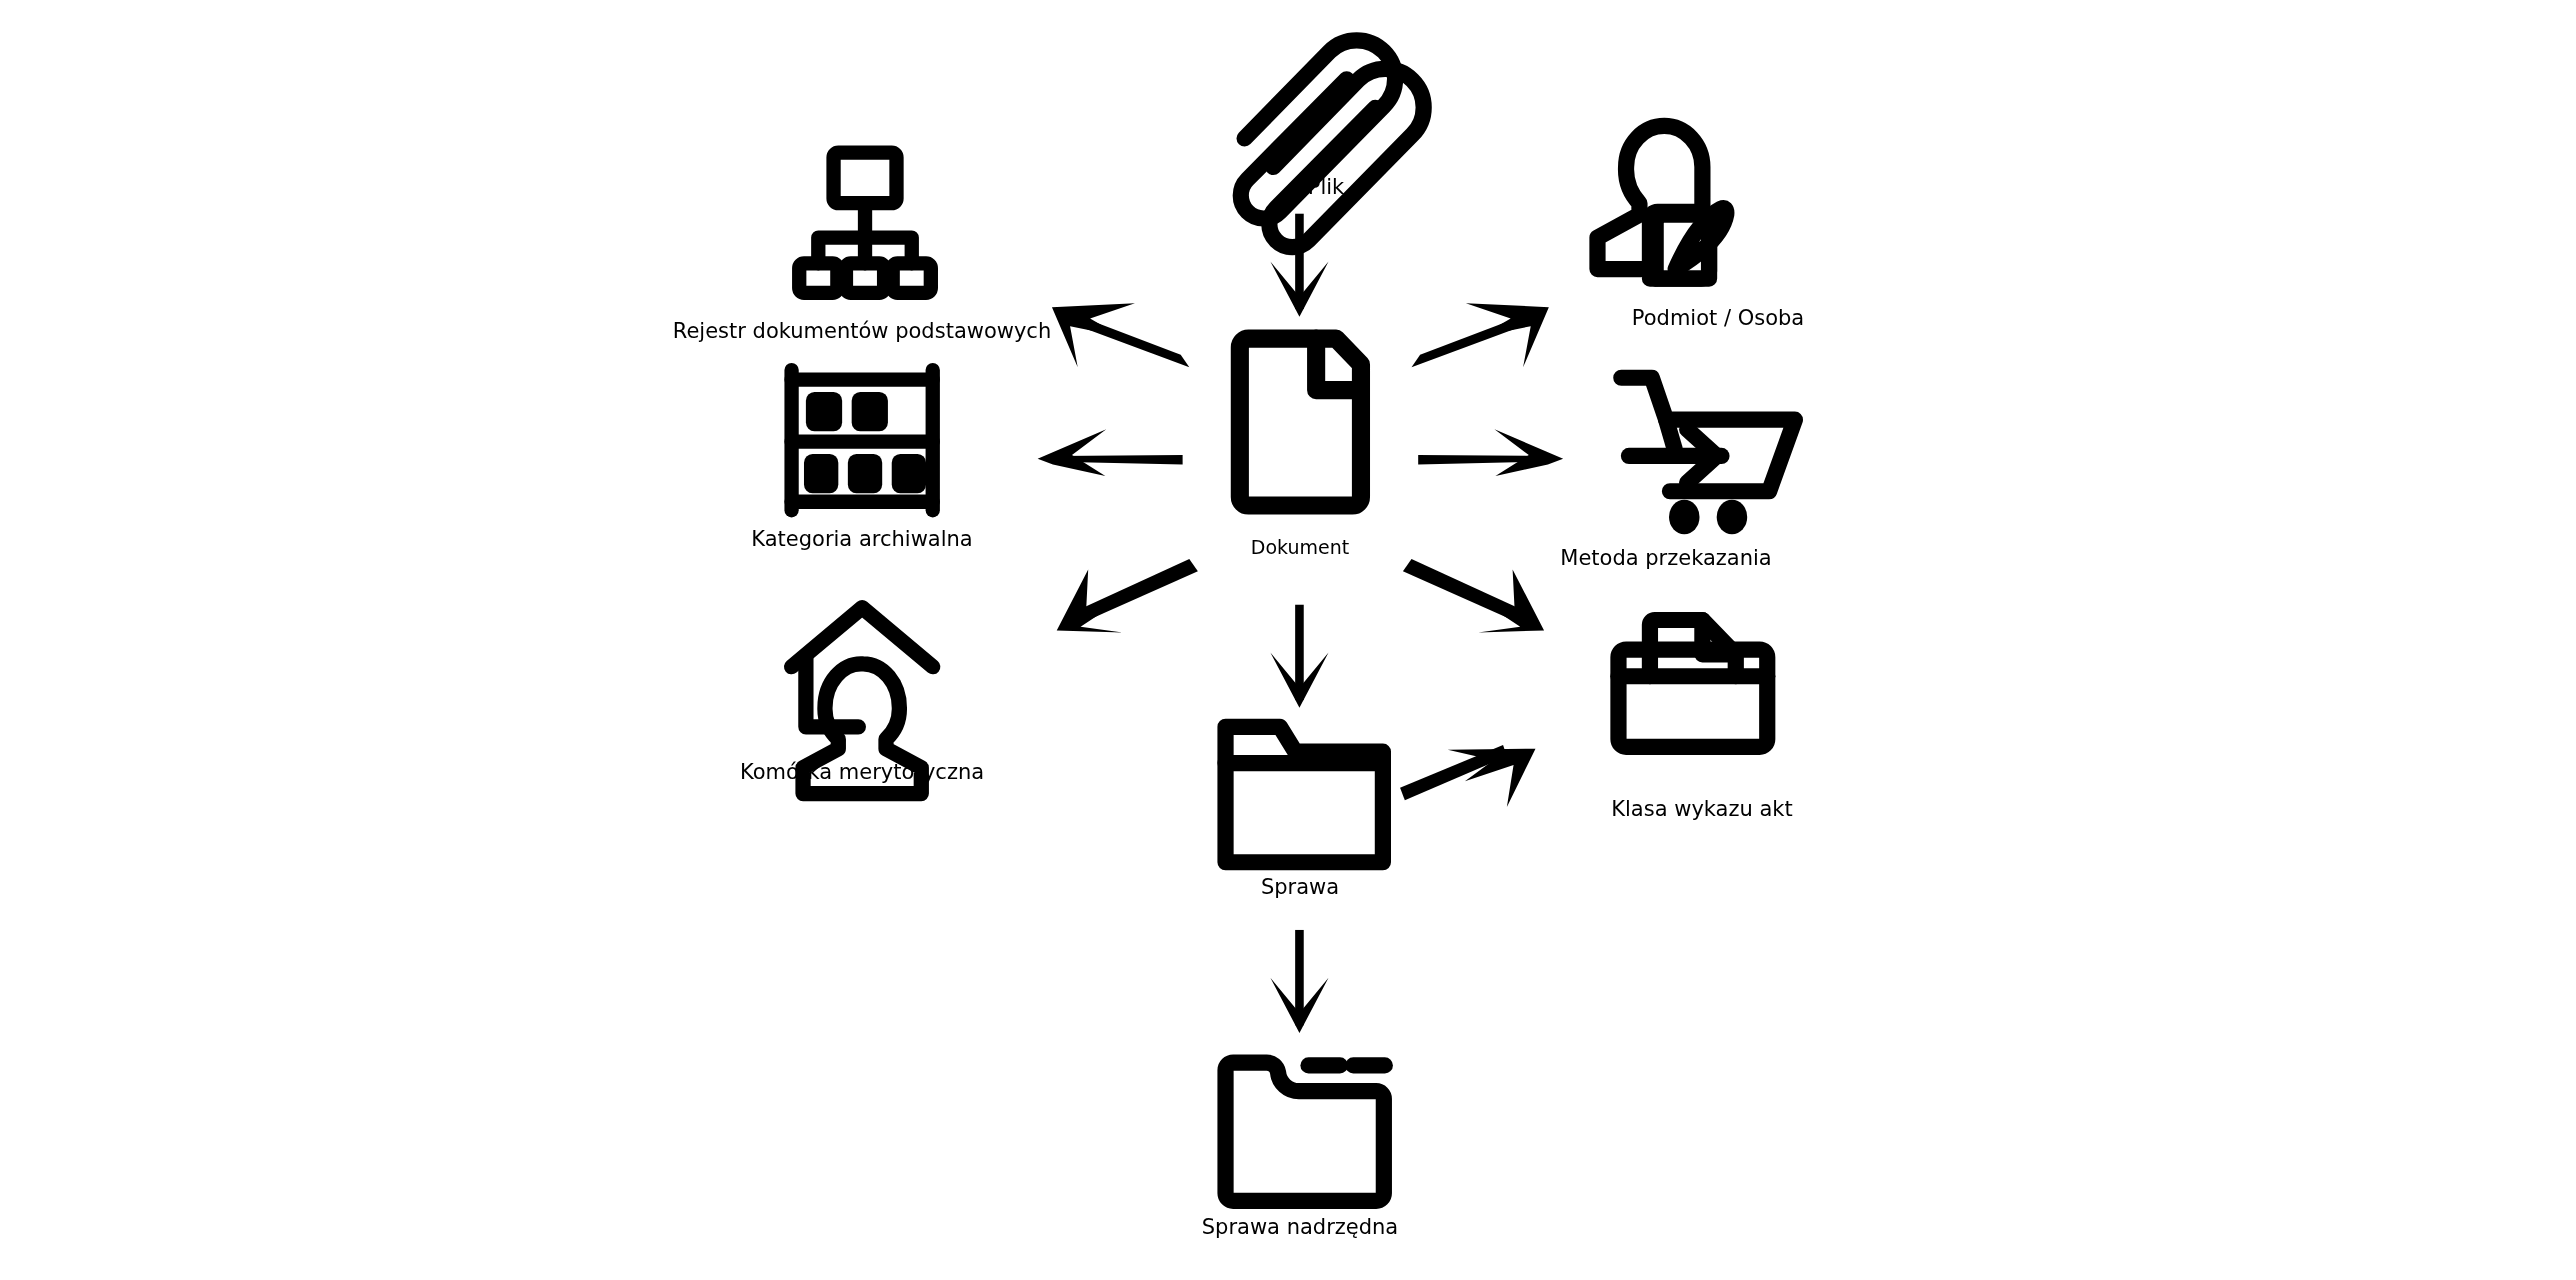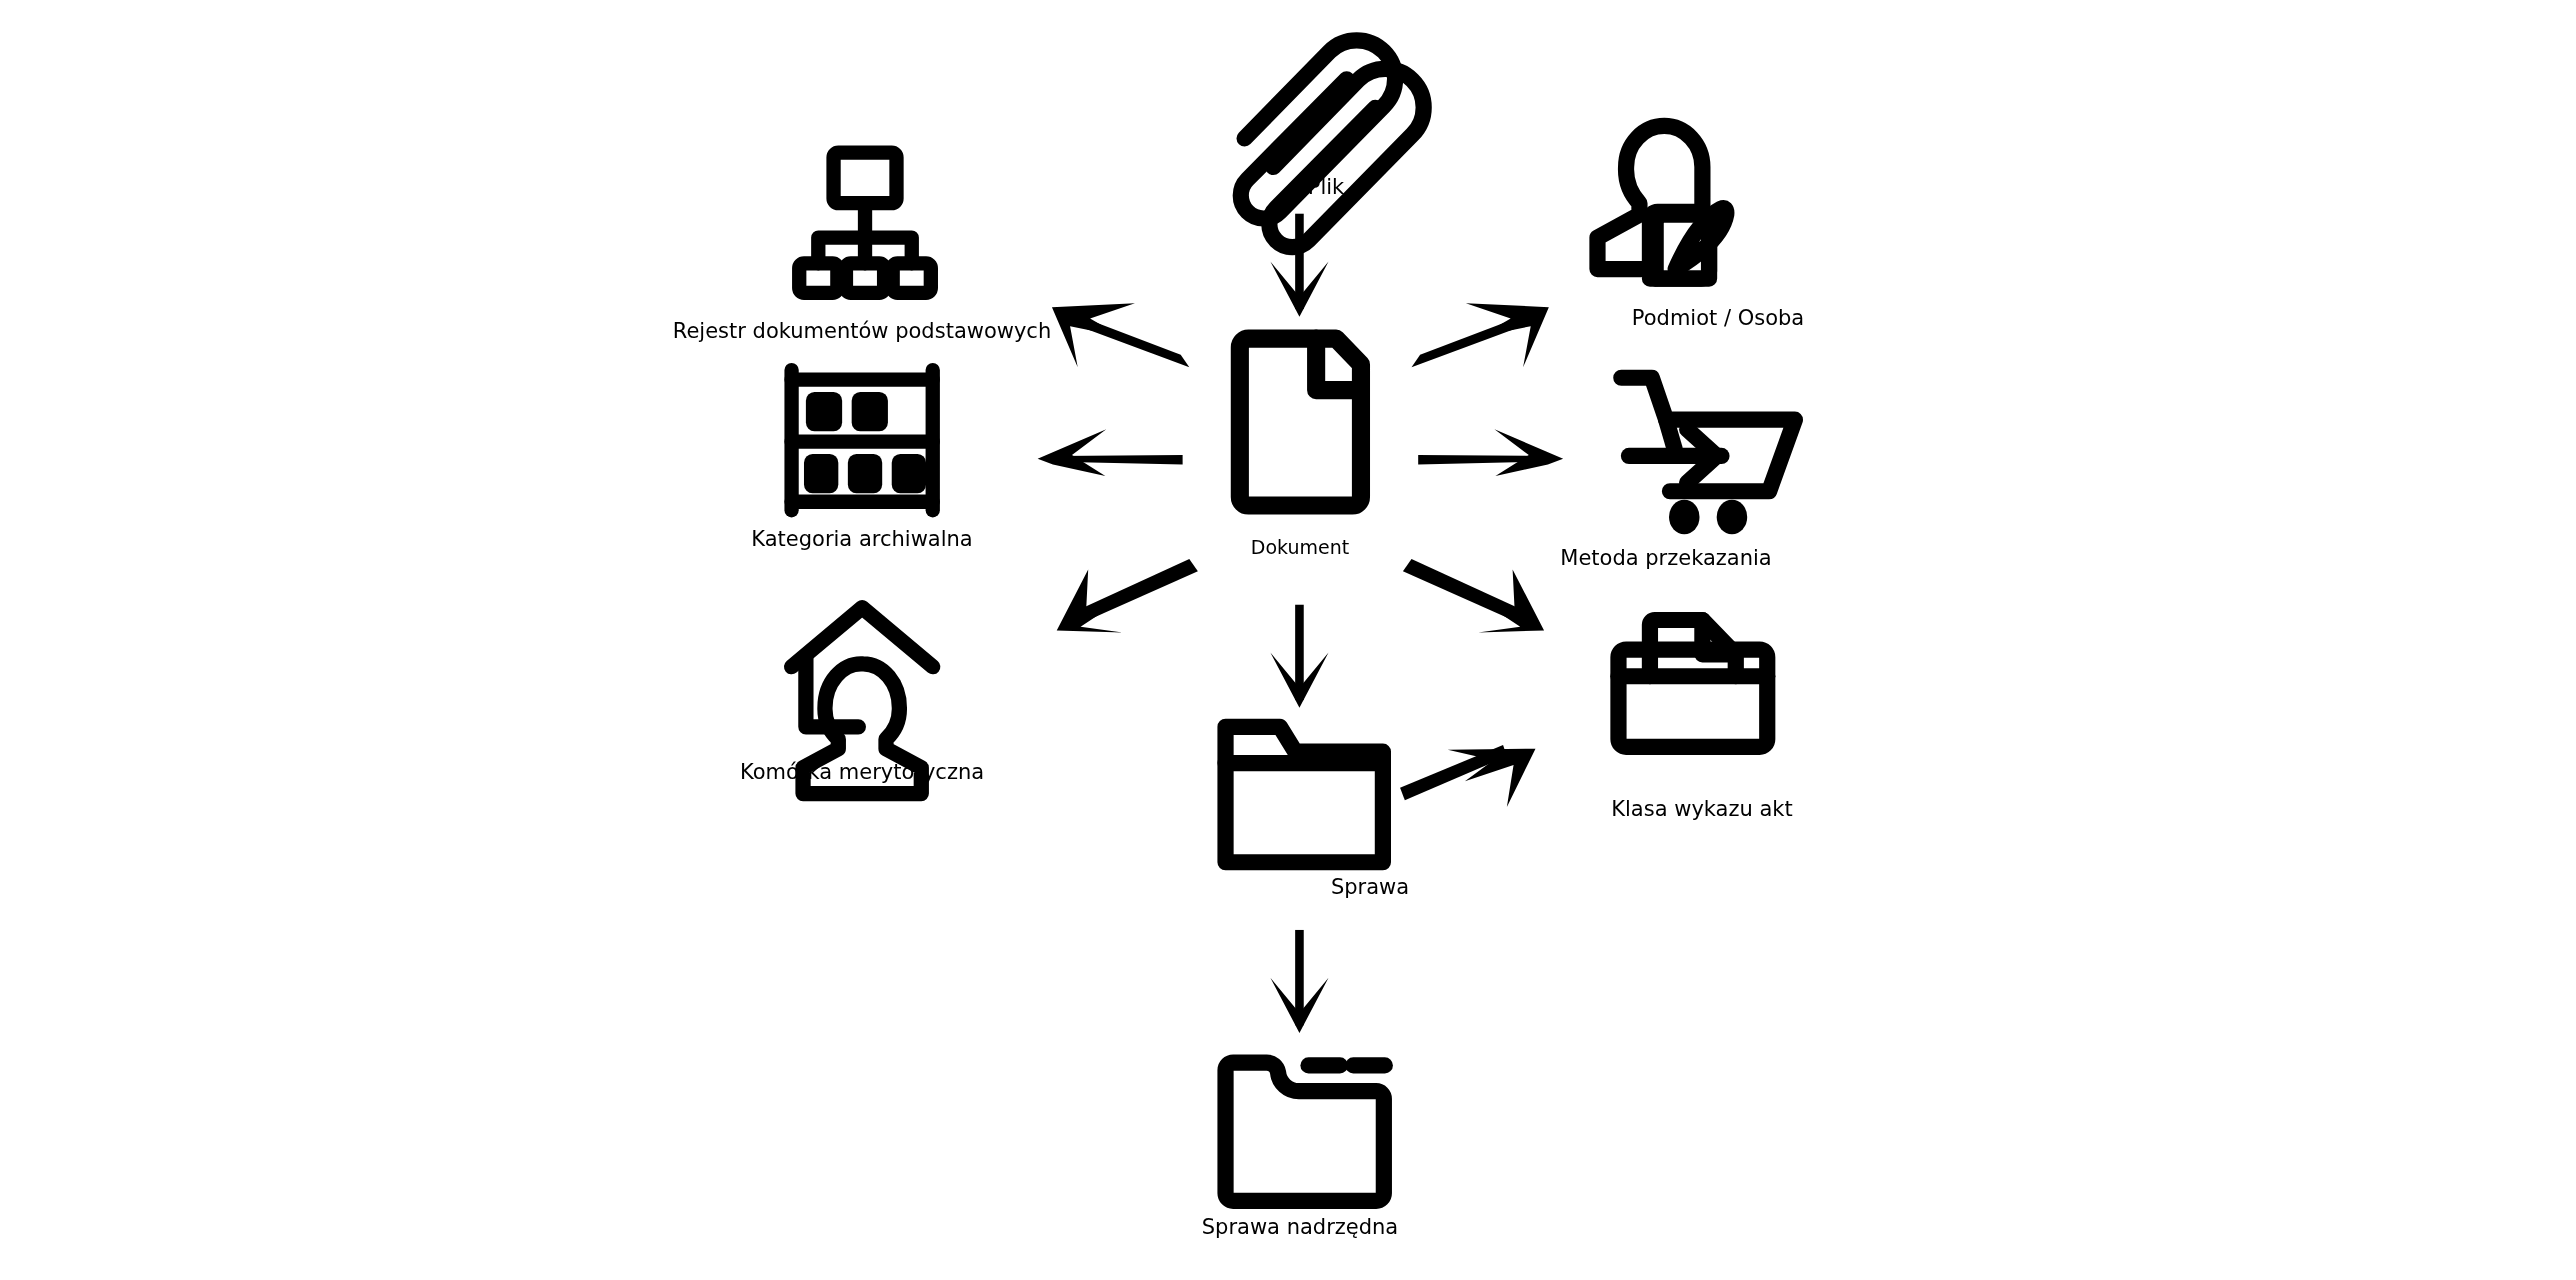--- a/index.html
+++ b/index.html
@@ -194,18 +194,18 @@
   <div class="node-label label-sm" style="left:862px; top:761px;">Komórka merytoryczna</div>
 
   <div class="node-label label-sm" style="left:1718px; top:307px;">Podmiot / Osoba</div>
 
   <div class="node-label label-sm" style="left:1666px; top:547px;">Metoda przekazania</div>
 
   <div class="node-label label-sm" style="left:1702px; top:798px;">Klasa wykazu akt</div>
 
   <div class="node-label label-md" style="left:1300px; top:537px;">Dokument</div>
 
-  <div class="node-label label-sm" style="left:1370px; top:876px;text-align:right;">Sprawa</div>
+  <div class="node-label label-sm" style="left:1300px; top:876px;text-align:right;">Sprawa</div>
 
   <div class="node-label label-sm" style="left:1300px; top:1216px;text-align:right;">Sprawa nadrzędna</div>
 
 </div>
 
 
 </body></html>

